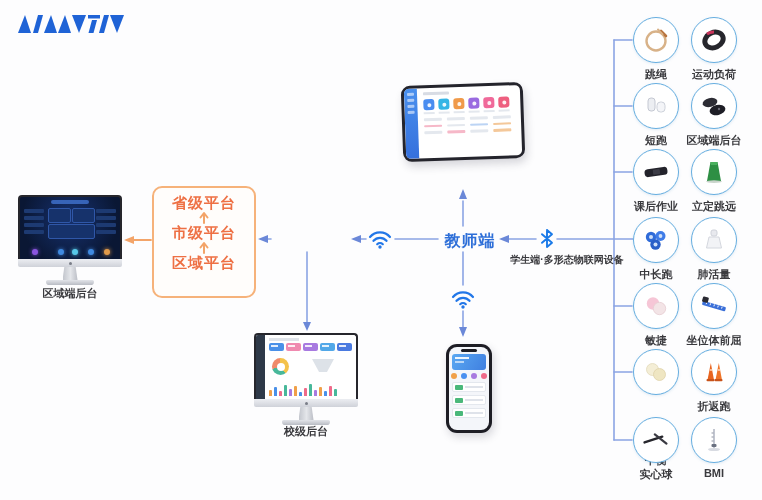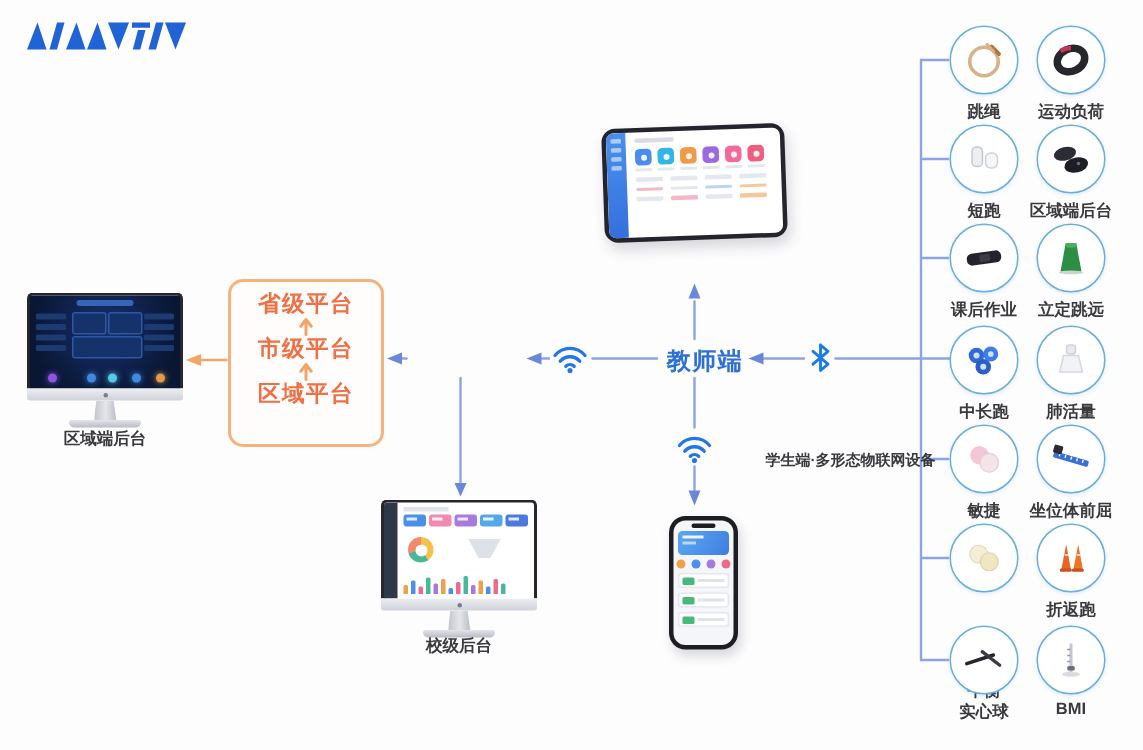--- a/index.html
+++ b/index.html
@@ -1,21 +1,21 @@
 <!DOCTYPE html>
 <html><head>
 <meta charset="utf-8">
 <style>
   html,body{margin:0;padding:0;}
   .canvas{position:relative;width:762px;height:500px;background:#fdfdfe;overflow:hidden;
           font-family:"Liberation Sans",sans-serif;}
   .abs{position:absolute;}
   .cap{position:absolute;font-size:11px;font-weight:bold;color:#3a3a3e;text-align:center;line-height:13px;}
   .bluelabel{position:absolute;font-size:16px;font-weight:bold;color:#2e6fd8;text-align:center;letter-spacing:1px;}
-  .smallcap{position:absolute;font-size:10px;font-weight:bold;color:#3a3a3e;text-align:center;line-height:13px;margin-top:48px;}
+  .smallcap{position:absolute;font-size:10px;font-weight:bold;color:#3a3a3e;text-align:center;line-height:13px;}
 
   
   .logo-text{position:absolute;left:18px;top:38px;width:112px;font-size:11px;font-weight:bold;
              color:#1f63d6;letter-spacing:15px;white-space:nowrap;}
 
   
   .platform-box{position:absolute;left:152px;top:186px;width:104px;height:112px;box-sizing:border-box;
                 border:2px solid #f6b27a;border-radius:10px;display:flex;flex-direction:column;
                 align-items:center;justify-content:flex-start;padding:6px 0;background:#fffdfb;}
   .platform-item{font-size:15px;font-weight:bold;color:#ee7044;letter-spacing:1px;line-height:17px;}

